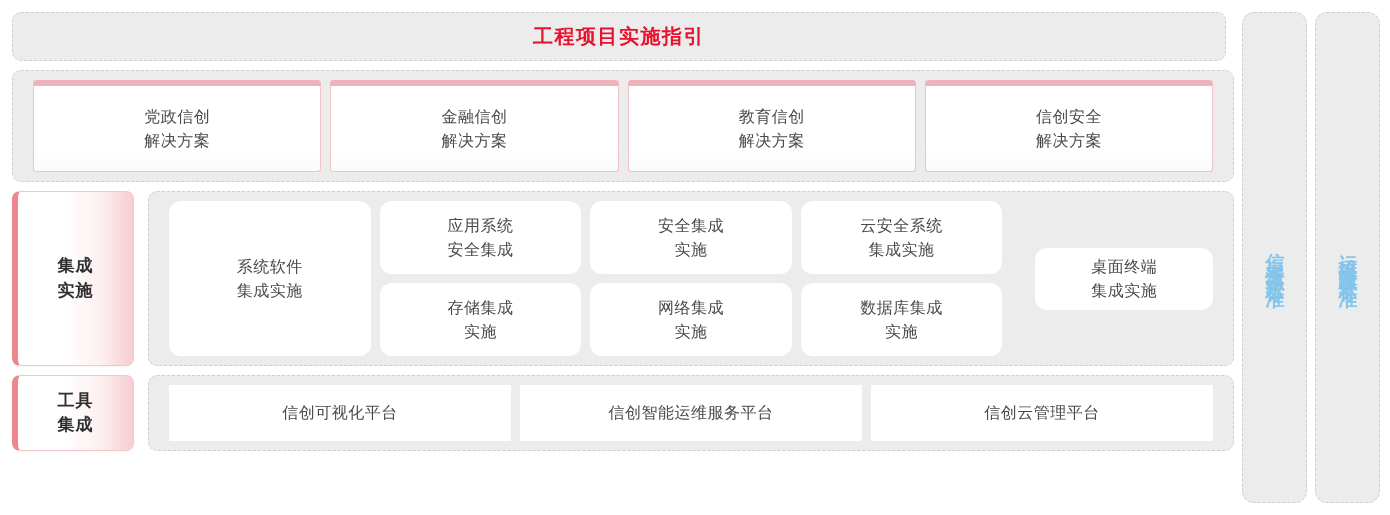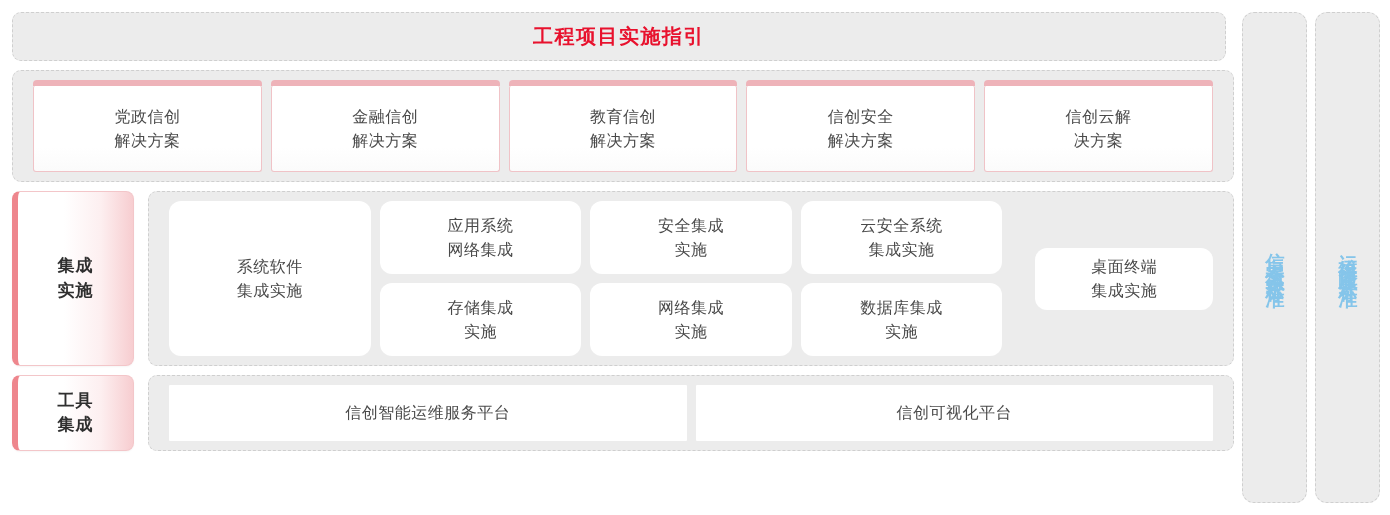--- a/index.html
+++ b/index.html
@@ -249,24 +249,20 @@
 解决方案</span>
         </div>
         <div class="sol-card">
           <span class="sol-card-label">教育信创
 解决方案</span>
         </div>
         <div class="sol-card">
           <span class="sol-card-label">信创安全
 解决方案</span>
         </div>
-        <div class="sol-card">
-          <span class="sol-card-label">信创云解
-决方案</span>
-        </div>
       </div>
     </div>
 
     <div class="row integration">
       <div class="cat-tab">
         <span class="cat-tab-label">集成
 实施</span>
       </div>
       <div class="band">
         <div class="int-grid">
@@ -274,21 +270,21 @@
           <div class="int-col">
             <div class="int-cell">
               <span class="int-cell-label">系统软件
 集成实施</span>
             </div>
           </div>
 
           <div class="int-col">
             <div class="int-cell">
               <span class="int-cell-label">应用系统
-网络集成</span>
+安全集成</span>
             </div>
             <div class="int-cell">
               <span class="int-cell-label">存储集成
 实施</span>
             </div>
           </div>
 
           <div class="int-col">
             <div class="int-cell">
               <span class="int-cell-label">安全集成
@@ -322,24 +318,27 @@
       </div>
     </div>
 
     <div class="row tools">
       <div class="cat-tab">
         <span class="cat-tab-label">工具
 集成</span>
       </div>
       <div class="band">
         <div class="tool-card">
+          <span class="tool-card-label">信创可视化平台</span>
+        </div>
+        <div class="tool-card">
           <span class="tool-card-label">信创智能运维服务平台</span>
         </div>
         <div class="tool-card">
-          <span class="tool-card-label">信创可视化平台</span>
+          <span class="tool-card-label">信创云管理平台</span>
         </div>
       </div>
     </div>
 
 
   </div>
 
   <div class="side-col">
     <div class="side-pillar">
       <span class="side-pillar-label">信息安全保密标准</span>

